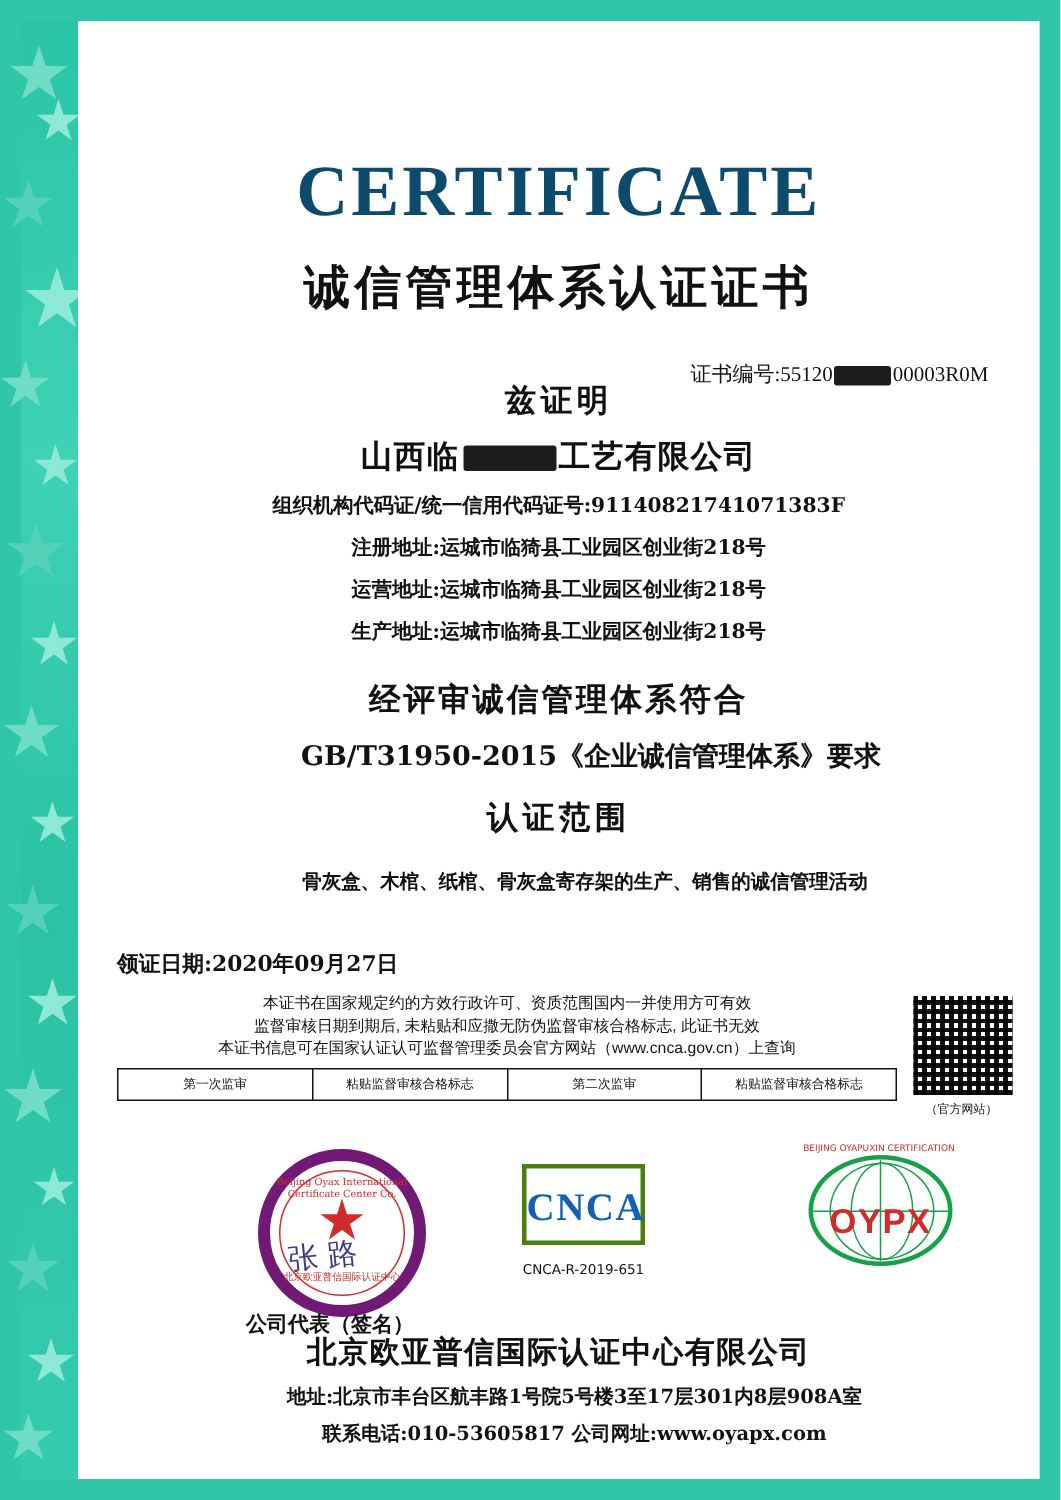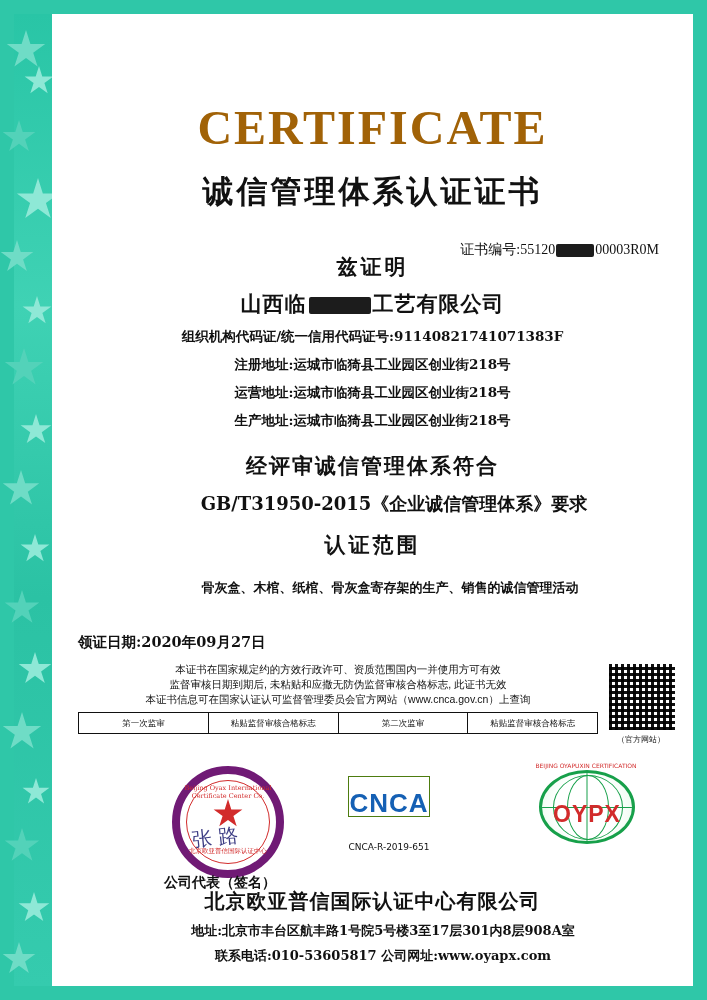--- a/index.html
+++ b/index.html
@@ -47,21 +47,21 @@
     left: 52px; top: 14px;
     width: 641px; height: 972px;
     text-align: center;
   }
   .cert-title {
     margin-top: 86px;
     font-family: "Liberation Serif", serif;
     font-weight: bold;
     font-size: 48px;
     letter-spacing: 2px;
-    color: #a16207;
+    color: #0c4a6e;
   }
   .cert-title-cn {
     margin-top: 16px;
     font-family: "DejaVu Serif", serif;
     font-weight: bold;
     font-size: 31px;
     letter-spacing: 3px;
     color: #111;
   }
   .cert-no {
@@ -256,25 +256,25 @@
     font-family: "DejaVu Serif", serif;
     font-weight: bold;
     font-size: 14px;
     color: #111;
   }
   .cnca-logo {
     position: absolute;
     left: 296px;
     top: 10px;
     width: 82px;
-    height: 41px;
-    border: 1px solid #4d7c0f;
+    height: 54px;
+    border: 3px solid #4d7c0f;
     box-sizing: border-box;
     color: #1560b4;
-    font-family: Liberation Sans, sans-serif;
+    font-family: Liberation Serif, serif;
     font-weight: bold;
     font-size: 26px;
     line-height: 52px;
     letter-spacing: 1px;
   }
   .cnca-caption {
     position: absolute;
     left: 278px;
     top: 76px;
     width: 118px;

